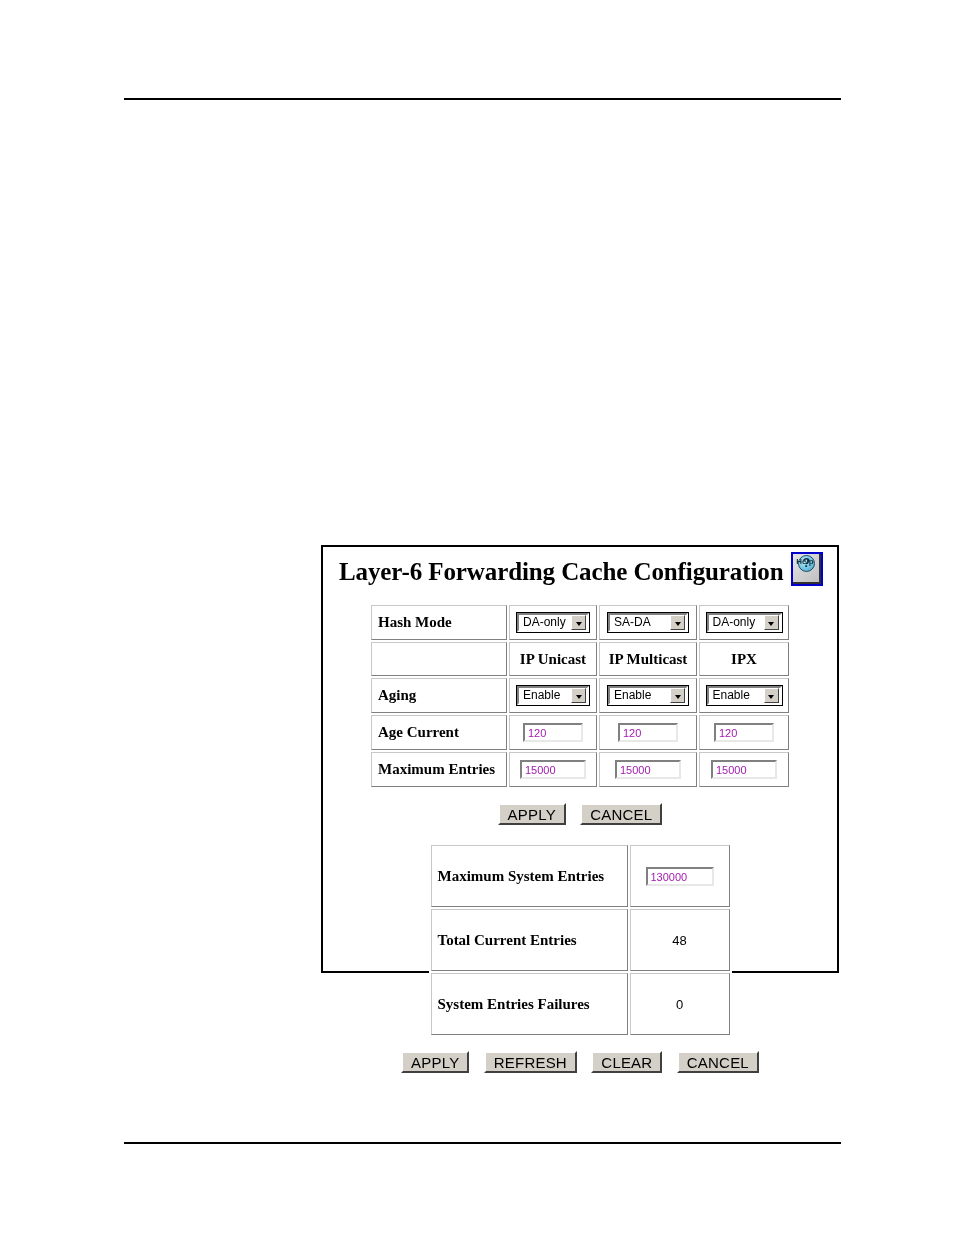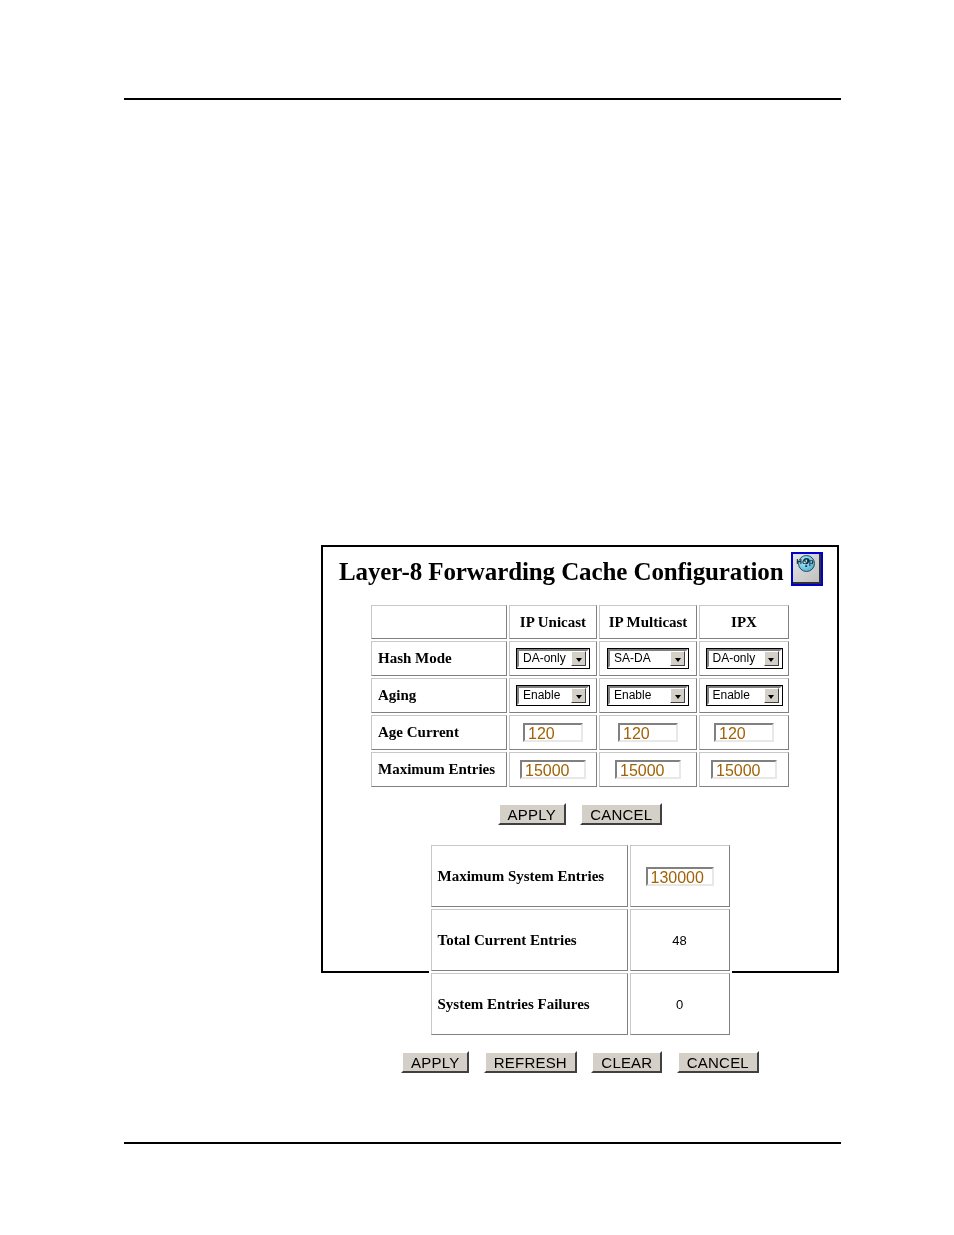--- a/index.html
+++ b/index.html
@@ -219,22 +219,22 @@
     height: 19px;
     line-height: 17px;
     background: #ffffff;
     border-top: 2px solid #808080;
     border-left: 2px solid #808080;
     border-right: 2px solid #e8e8e8;
     border-bottom: 2px solid #e8e8e8;
     box-sizing: border-box;
     padding: 0 2px 0 3px;
     font-family: "Liberation Sans", sans-serif;
-    font-size: 16px;
-    color: #a16207;
+    font-size: 11px;
+    color: #a21caf;
     text-align: left;
     vertical-align: middle;
     cursor: text;
     overflow: hidden;
     white-space: nowrap;
   }
   .inp-w-age { width: 60px; }
   .inp-w-max { width: 66px; }
   .inp-w-sys { width: 68px; }
 
@@ -306,60 +306,60 @@
 </style>
 </head>
 <body>
 
 <div class="page-rule" id="rule-top"></div>
 <div class="page-rule" id="rule-bottom"></div>
 
 <div class="panel">
 
   <div class="panel-header">
-    <div class="panel-title">Layer-8 Forwarding Cache Configuration</div>
+    <div class="panel-title">Layer-6 Forwarding Cache Configuration</div>
 
     <div class="help-button">
       <div class="help-inner">
         <span class="help-circle"></span>
         <span class="help-q">?</span>
         <span class="help-word">Help</span>
       </div>
     </div>
   </div>
 
   <table class="cfg-table">
     <tbody>
       <tr>
+        <td class="lbl-cell">Hash Mode</td>
+        <td class="fld-cell">
+          <span class="w95-select sel-w-ipu">
+            <span class="sel-text">DA-only</span>
+            <span class="sel-arrow"></span>
+          </span>
+        </td>
+        <td class="fld-cell">
+          <span class="w95-select sel-w-ipm">
+            <span class="sel-text">SA-DA</span>
+            <span class="sel-arrow"></span>
+          </span>
+        </td>
+        <td class="fld-cell">
+          <span class="w95-select sel-w-ipx">
+            <span class="sel-text">DA-only</span>
+            <span class="sel-arrow"></span>
+          </span>
+        </td>
+      </tr>
+
+      <tr>
         <td class="lbl-cell"></td>
         <td class="hdr-cell col-ipu">IP Unicast</td>
         <td class="hdr-cell col-ipm">IP Multicast</td>
         <td class="hdr-cell col-ipx">IPX</td>
-      </tr>
-
-      <tr>
-        <td class="lbl-cell">Hash Mode</td>
-        <td class="fld-cell">
-          <span class="w95-select sel-w-ipu">
-            <span class="sel-text">DA-only</span>
-            <span class="sel-arrow"></span>
-          </span>
-        </td>
-        <td class="fld-cell">
-          <span class="w95-select sel-w-ipm">
-            <span class="sel-text">SA-DA</span>
-            <span class="sel-arrow"></span>
-          </span>
-        </td>
-        <td class="fld-cell">
-          <span class="w95-select sel-w-ipx">
-            <span class="sel-text">DA-only</span>
-            <span class="sel-arrow"></span>
-          </span>
-        </td>
       </tr>
 
       <tr>
         <td class="lbl-cell">Aging</td>
         <td class="fld-cell">
           <span class="w95-select sel-w-ipu">
             <span class="sel-text">Enable</span>
             <span class="sel-arrow"></span>
           </span>
         </td>

